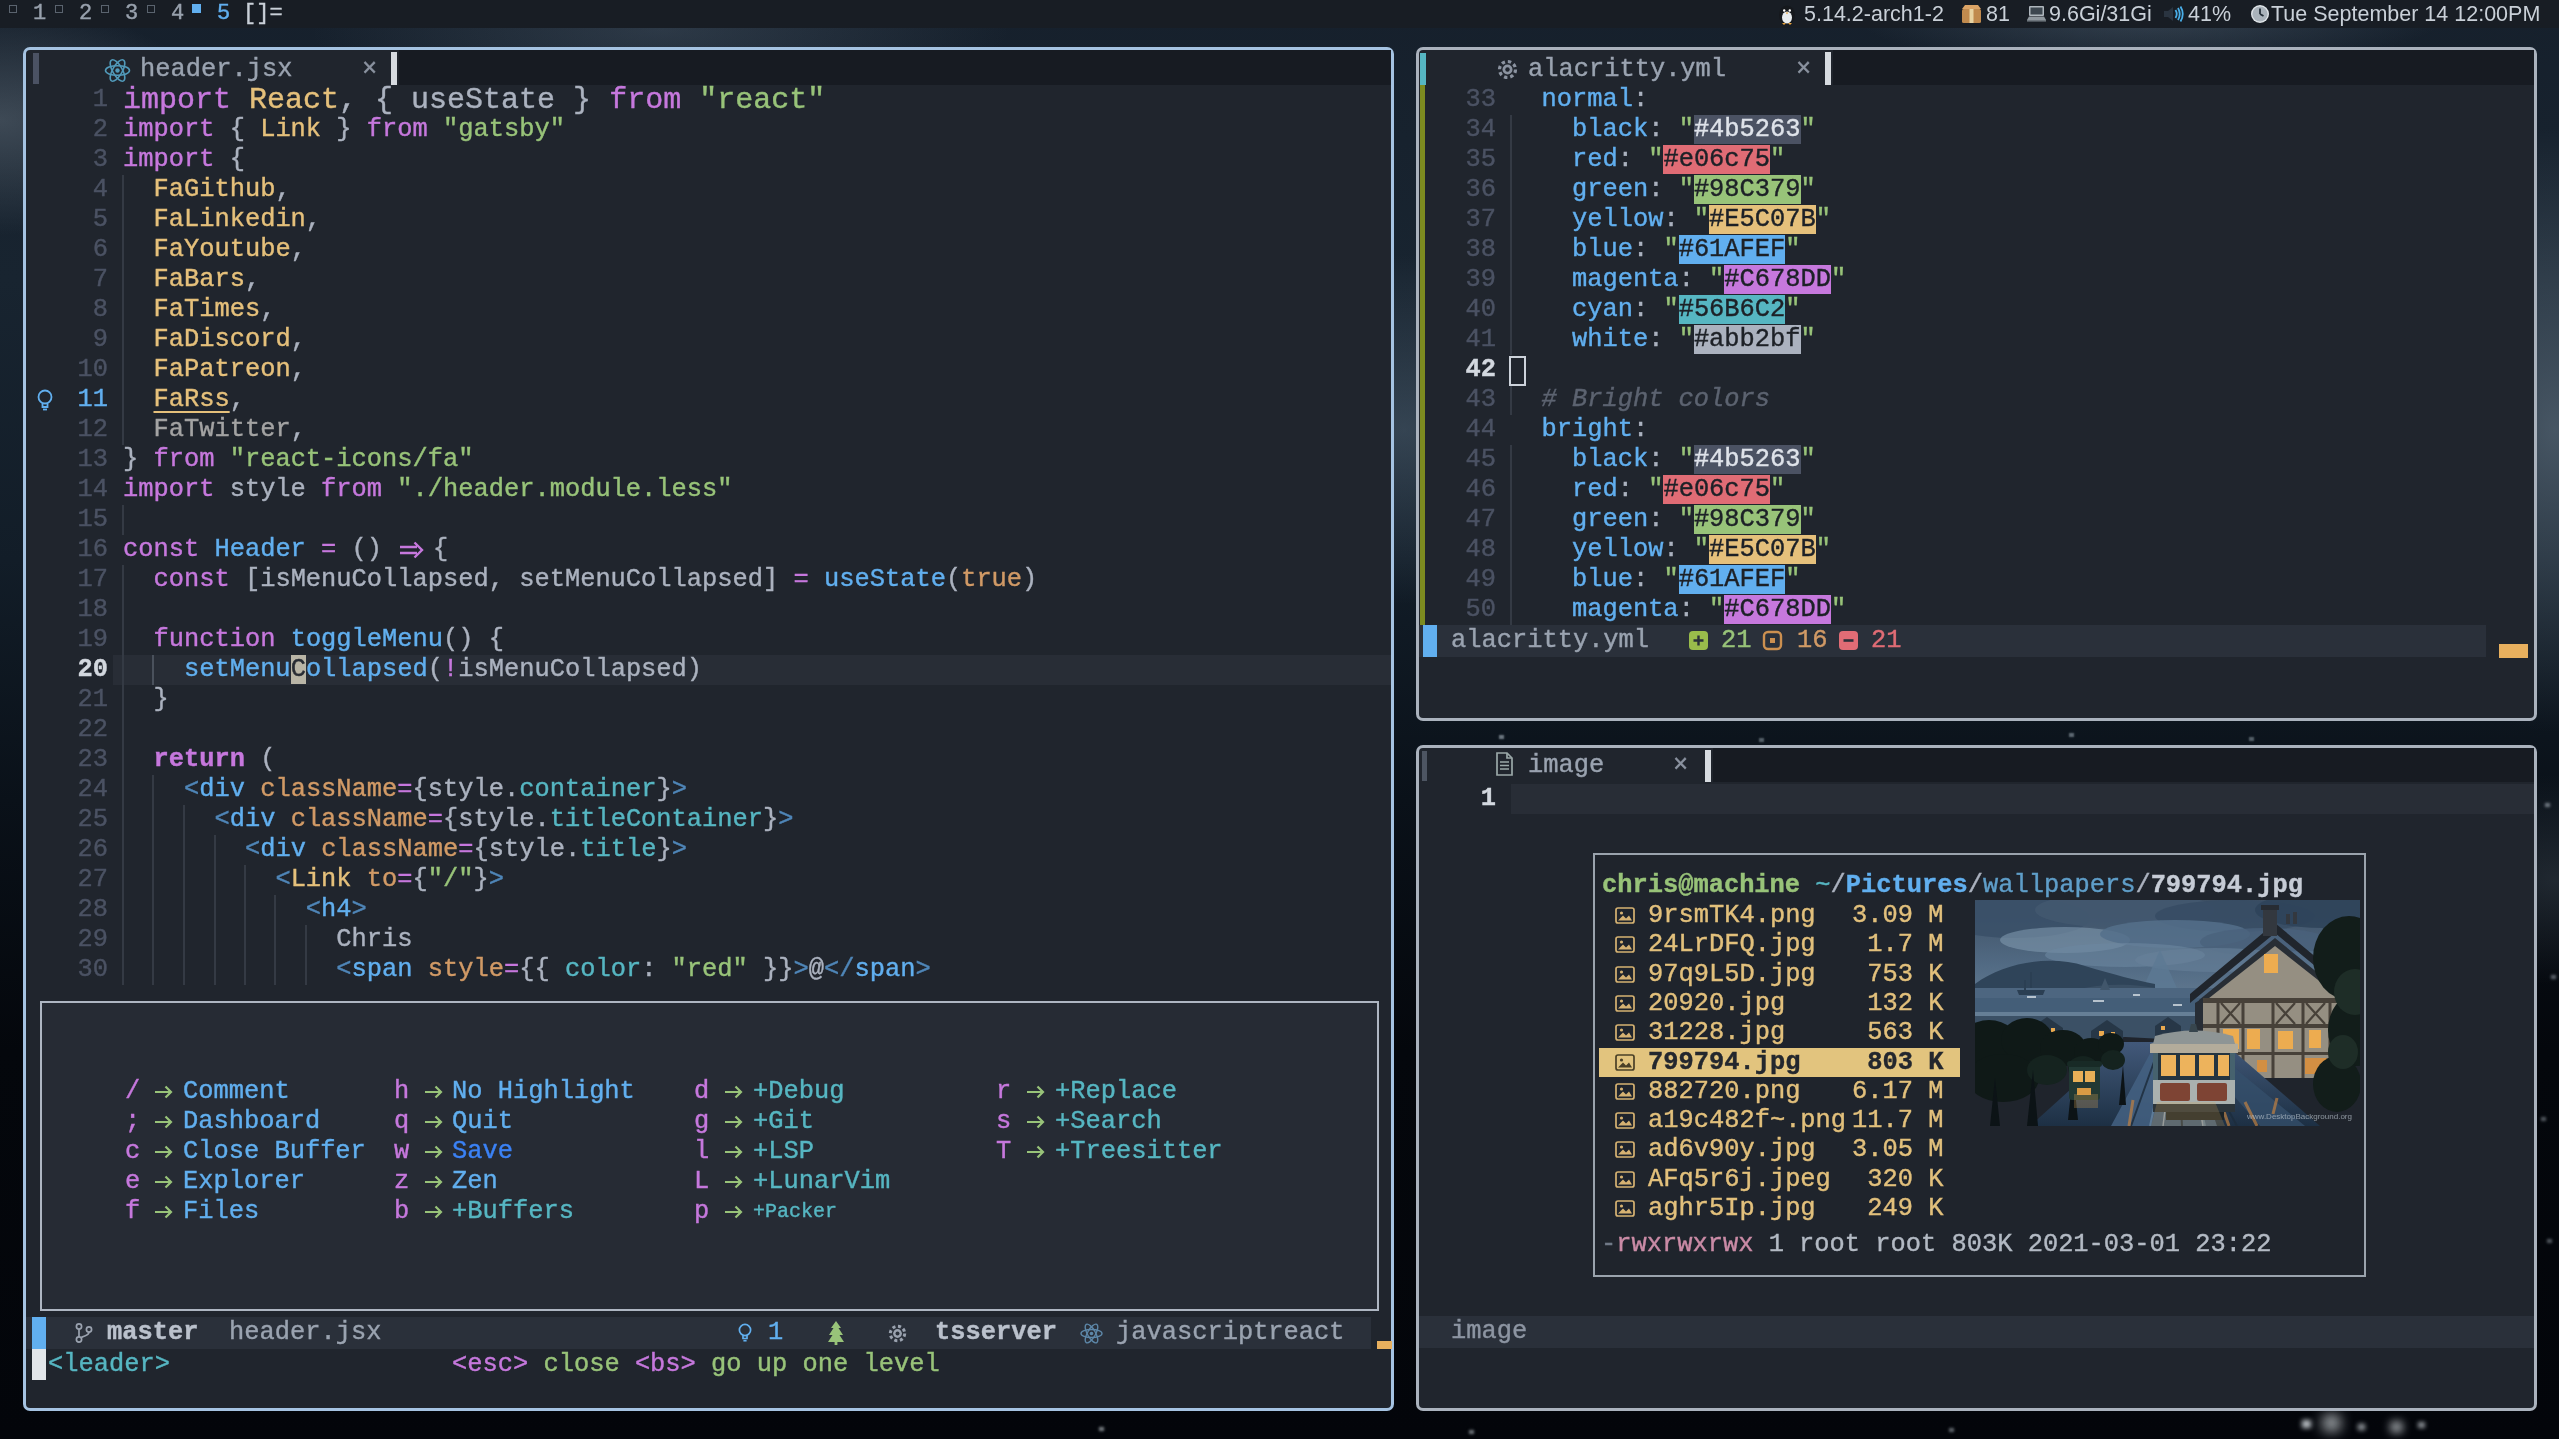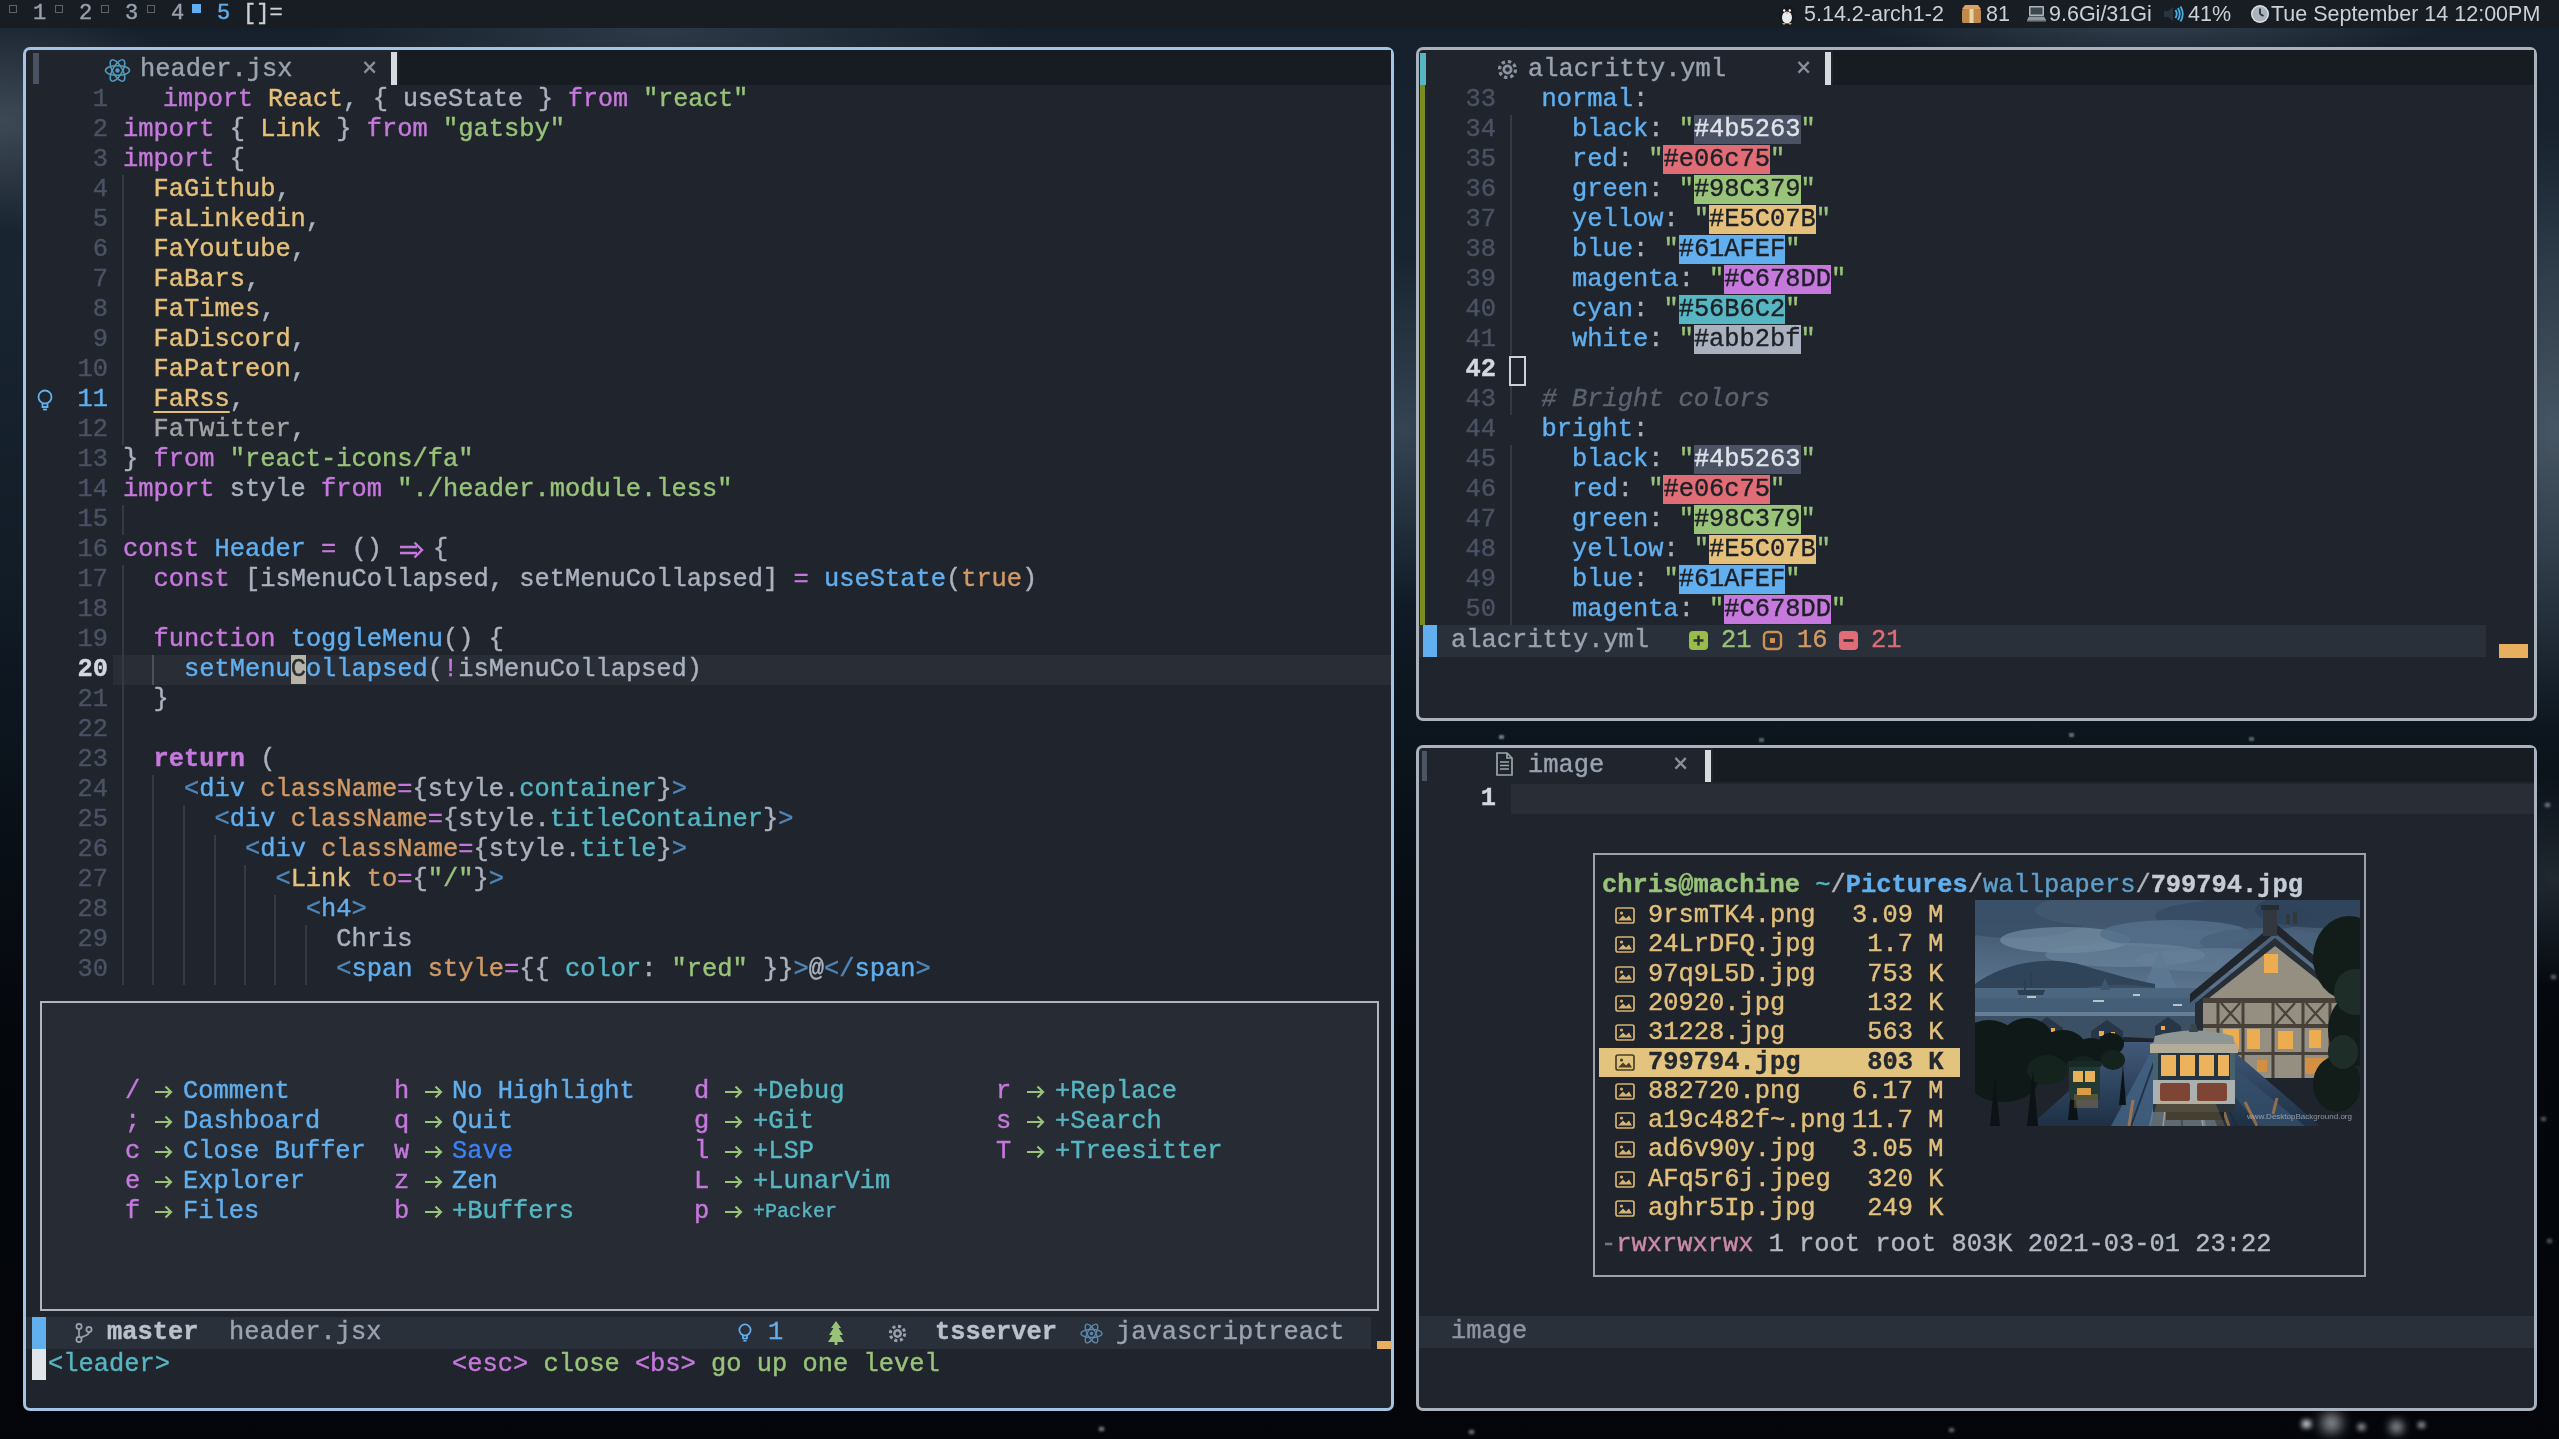--- a/index.html
+++ b/index.html
@@ -167,21 +167,21 @@
 <div class="abs mono" style="left:28px;top:895px;width:80px;text-align:right;font-size:25.4px;color:#4b5263;">28</div>
 <div class="abs mono" style="left:28px;top:925px;width:80px;text-align:right;font-size:25.4px;color:#4b5263;">29</div>
 <div class="abs mono" style="left:28px;top:955px;width:80px;text-align:right;font-size:25.4px;color:#4b5263;">30</div>
 <svg class="abs" style="left:33px;top:388px" width="24" height="26" viewBox="0 0 24 26">
     <g stroke="#61afef" stroke-width="1.8" fill="none">
 <circle cx="12" cy="9" r="6.5"></circle>
       <path d="M9.5 15.5 L9.5 19 L14.5 19 L14.5 15.5"></path>
 <path d="M10 21.5 L14 21.5"></path>
     </g>
   </svg>
-<div class="abs mono" style="left:123px;top:85px;font-size:25px;margin-left:40px;"><span style="color:#c678dd;">import</span> <span style="color:#e5c07b;">React</span><span style="color:#abb2bf;">, { </span><span style="color:#abb2bf;">useState</span><span style="color:#abb2bf;"> } </span><span style="color:#c678dd;">from</span> <span style="color:#98c379;">"react"</span></div>
+<div class="abs mono" style="left:123px;top:85px;font-size:30px;"><span style="color:#c678dd;">import</span> <span style="color:#e5c07b;">React</span><span style="color:#abb2bf;">, { </span><span style="color:#abb2bf;">useState</span><span style="color:#abb2bf;"> } </span><span style="color:#c678dd;">from</span> <span style="color:#98c379;">"react"</span></div>
 <div class="abs mono" style="left:123px;top:115px;font-size:25.4px;"><span style="color:#c678dd;">import</span><span style="color:#abb2bf;"> { </span><span style="color:#e5c07b;">Link</span><span style="color:#abb2bf;"> } </span><span style="color:#c678dd;">from</span> <span style="color:#98c379;">"gatsby"</span></div>
 <div class="abs mono" style="left:123px;top:145px;font-size:25.4px;"><span style="color:#c678dd;">import</span><span style="color:#abb2bf;"> {</span></div>
 <div class="abs mono" style="left:123px;top:175px;font-size:25.4px;">  <span style="color:#e5c07b;">FaGithub</span><span style="color:#abb2bf;">,</span></div>
 <div class="abs mono" style="left:123px;top:205px;font-size:25.4px;">  <span style="color:#e5c07b;">FaLinkedin</span><span style="color:#abb2bf;">,</span></div>
 <div class="abs mono" style="left:123px;top:235px;font-size:25.4px;">  <span style="color:#e5c07b;">FaYoutube</span><span style="color:#abb2bf;">,</span></div>
 <div class="abs mono" style="left:123px;top:265px;font-size:25.4px;">  <span style="color:#e5c07b;">FaBars</span><span style="color:#abb2bf;">,</span></div>
 <div class="abs mono" style="left:123px;top:295px;font-size:25.4px;">  <span style="color:#e5c07b;">FaTimes</span><span style="color:#abb2bf;">,</span></div>
 <div class="abs mono" style="left:123px;top:325px;font-size:25.4px;">  <span style="color:#e5c07b;">FaDiscord</span><span style="color:#abb2bf;">,</span></div>
 <div class="abs mono" style="left:123px;top:355px;font-size:25.4px;">  <span style="color:#e5c07b;">FaPatreon</span><span style="color:#abb2bf;">,</span></div>
 <div class="abs mono" style="left:123px;top:385px;font-size:25.4px;">  <span style="color:#e5c07b;text-decoration:underline;text-decoration-thickness:2px;text-underline-offset:5px;text-align:right;">FaRss</span><span style="color:#abb2bf;">,</span></div>

